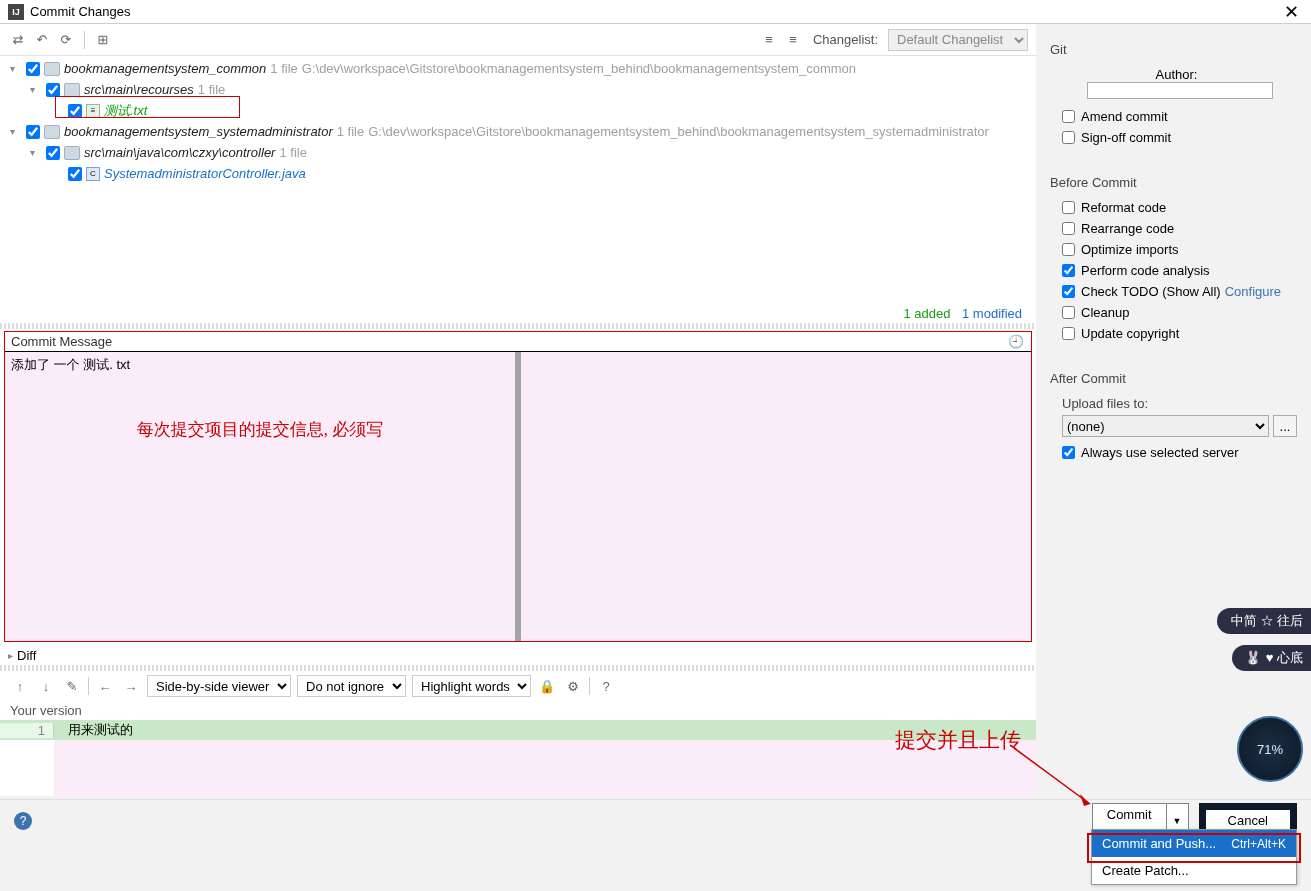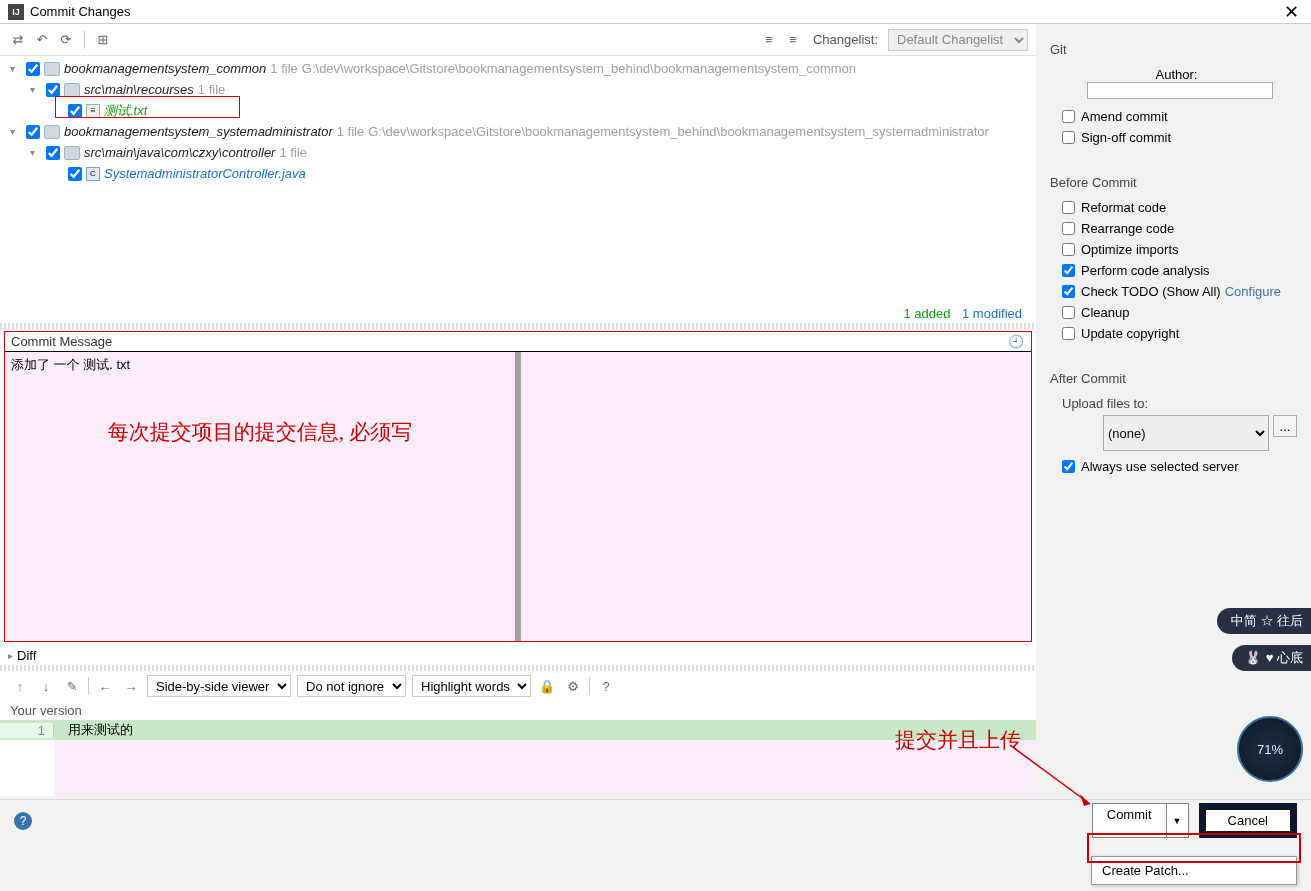--- a/index.html
+++ b/index.html
@@ -40,21 +40,21 @@
 
 .grip { height: 6px; background: repeating-linear-gradient(90deg, #ddd 0 2px, transparent 2px 4px); }
 
 .msg-section { border: 1px solid #c00; margin: 2px 4px 4px 4px; display: flex; flex-direction: column; flex: 1; position: relative; background: #fbecf9; }
 .msg-header { display: flex; align-items: center; padding: 2px 6px; background: #fff; border-bottom: 1px solid #000000; }
 .msg-header .lbl { color: #333; }
 .msg-header .hist { margin-left: auto; color: #aaa; cursor: pointer; }
 .msg-body { flex: 1; display: flex; }
 .msg-body .half { flex: 1; padding: 4px 6px; }
 .msg-body .half:first-child { border-right: 6px solid #a3a3a3; }
-.msg-body .annotation { color: #c00; font-size: 21px; margin-top: 44px; text-align: center; font-family: "SimSun", serif; }
+.msg-body .annotation { color: #c00; font-size: 17px; margin-top: 44px; text-align: center; font-family: "SimSun", serif; }
 
 .diff-hdr { display: flex; align-items: center; padding: 2px 8px; }
 .diff-hdr .chevron { color: #888; font-size: 10px; margin-right: 4px; }
 
 .diff-toolbar { display: flex; align-items: center; gap: 6px; padding: 4px 10px; }
 .diff-toolbar .tb-icon { width: 20px; height: 20px; display: inline-flex; align-items: center; justify-content: center; color: #666; cursor: pointer; }
 .diff-toolbar select { height: 22px; border: 1px solid #ccc; background: #fff; padding: 0 4px; }
 .diff-toolbar .sep { width: 1px; height: 18px; background: #ccc; }
 
 .diff-label { padding: 2px 10px; color: #555; }
@@ -65,21 +65,21 @@
 .diff-rest { height: 56px; background: #fbecf9; border-left: 54px solid #fff; position: relative; }
 
 .right .sect-title { color: #444; margin-bottom: 10px; }
 .right .field-row { display: flex; align-items: center; margin-bottom: 10px; padding-left: 12px; flex-direction: column; }
 .right .field-row label { margin-right: 6px; }
 .right .field-row input[type=text] { flex: 1; height: 22px; border: 1px solid #aaa; padding: 0 4px; }
 .right .chk { display: flex; align-items: center; padding-left: 12px; margin-bottom: 6px; }
 .right .chk input { margin-right: 6px; }
 .right .chk .link { color: #3b73af; margin-left: 4px; cursor: pointer; }
 .right .sel-row { padding-left: 12px; display: flex; gap: 4px; margin-bottom: 8px; }
-.right .sel-row select { flex: 1; height: 36px; border: 1px solid #aaa; margin-left: 41px; }
+.right .sel-row select { flex: 1; height: 22px; border: 1px solid #aaa; }
 .right .sel-row button { width: 24px; height: 22px; border: 1px solid #aaa; background: #f4f4f4; cursor: pointer; }
 .right .sub-label { padding-left: 12px; margin-bottom: 4px; color: #444; }
 .right .group-gap { height: 24px; }
 
 .red-anno { position: absolute; color: #c00; font-size: 21px; font-family: "SimSun", serif; }
 .arrow-svg { position: absolute; pointer-events: none; }
 
 .footer { position: absolute; left: 0; right: 0; bottom: 50px; height: 42px; display: flex; align-items: center; padding: 0 14px; background: #f2f2f2; border-top: 1px solid #ddd; }
 .footer .help { width: 18px; height: 18px; border-radius: 50%; background: #3b73af; color: #fff; display: inline-flex; align-items: center; justify-content: center; font-size: 12px; cursor: pointer; }
 .footer .btns { margin-left: auto; display: flex; gap: 10px; }
@@ -285,20 +285,24 @@
   <div class="btns">
     <div class="split-btn">
       <span class="main-b">Commit</span>
       <span class="drop">▼</span>
     </div>
     <span class="cancel">Cancel</span>
   </div>
 </div>
 
 <div class="dropdown-menu">
+  <div class="item sel">
+    <span>Commit and Push...</span>
+    <span class="sc">Ctrl+Alt+K</span>
+  </div>
   <div class="item">
     <span>Create Patch...</span>
   </div>
 </div>
 <div class="red-box-menu"></div>
 
 <div class="red-anno" style="left:895px; top:726px">提交并且上传</div>
 <svg class="arrow-svg" style="left:1010px; top:744px" width="90" height="70">
   <line x1="4" y1="4" x2="80" y2="60" stroke="#c00" stroke-width="1.5"></line>
   <polygon points="80,60 70,50 74,62" fill="#c00"></polygon>

